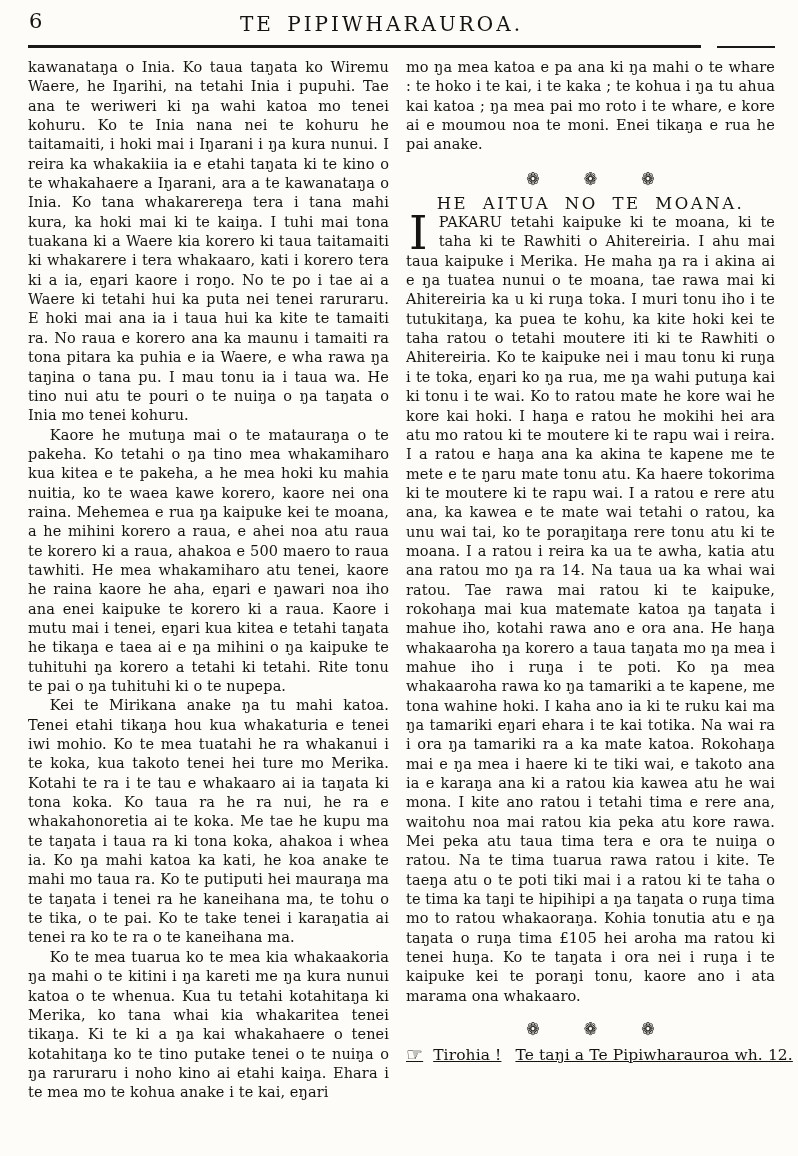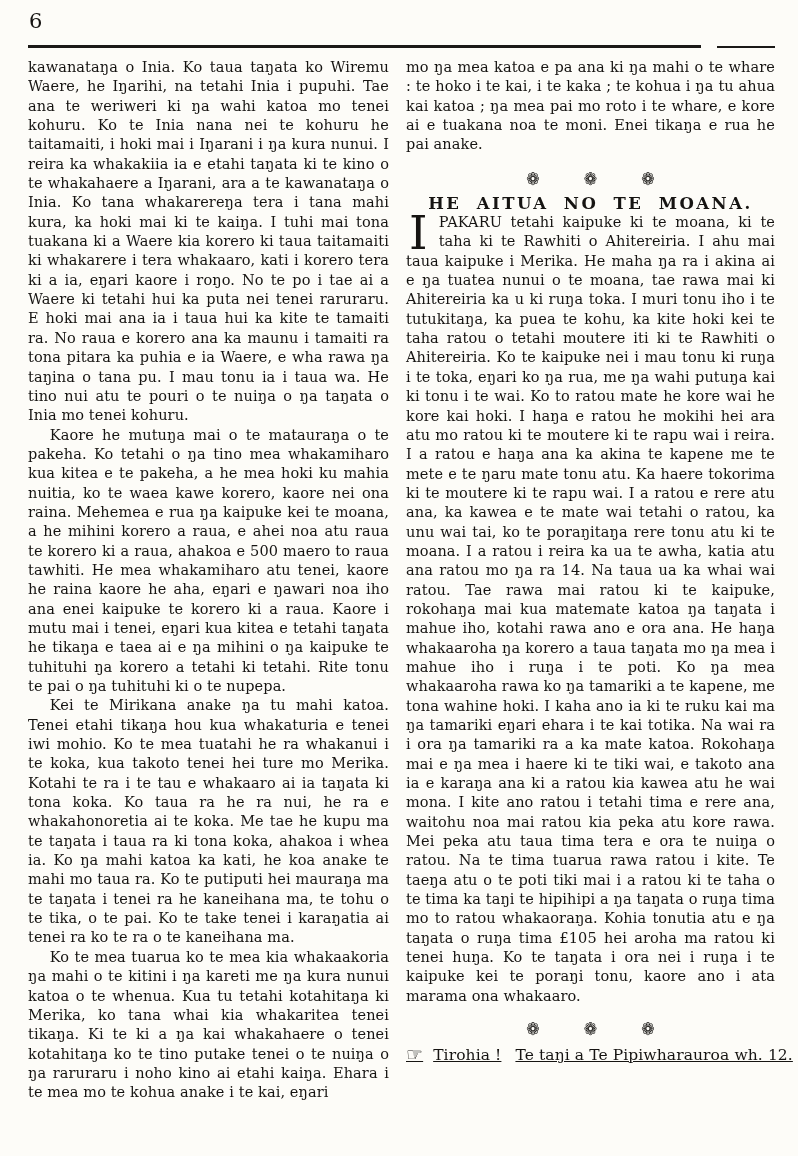--- a/index.html
+++ b/index.html
@@ -51,21 +51,21 @@
     display: flex; justify-content: center; gap: 44px;
     margin: 15px 0 6px;
     font-size: 16px; line-height: 18px;
     color: #1b1917;
     text-indent: 0;
   }
   .ornament-row .fleuron { transform: scaleY(1.1); }
   
   .article-heading {
     text-align: center;
-    font-weight: 700;
+    font-weight: 400;
     font-size: 16.5px;
     letter-spacing: 2.5px;
     word-spacing: 7px;
     margin: 14px 0 9px;
     text-indent: 0;
   }
   .dropcap {
     float: left;
     font-size: 47px;
     line-height: 34px;
@@ -87,37 +87,38 @@
   }
   .footer-gap { display: inline-block; width: 14px; }
 </style>
 </head>
 <body>
 
 <div class="page">
 
   <div class="header">
     <span class="page-number">6</span>
+    <span class="masthead">TE PIPIWHARAUROA.</span>
   </div>
   <div class="rule">
     <span class="seg-main"></span>
     <span class="seg-end"></span>
   </div>
 
   <div class="columns">
 
     <div class="col left">
       <p>kawanataŋa o Inia.  Ko taua taŋata ko Wiremu Waere, he Iŋarihi, na tetahi Inia i pupuhi.  Tae ana te weriweri ki ŋa wahi katoa mo tenei kohuru.  Ko te Inia nana nei te kohuru he taitamaiti, i hoki mai i Iŋarani i ŋa kura nunui.  I reira ka whakakiia ia e etahi taŋata ki te kino o te whakahaere a Iŋarani, ara a te kawanataŋa o Inia.  Ko tana whakarereŋa tera i tana mahi kura, ka hoki mai ki te kaiŋa.  I tuhi mai tona tuakana ki a Waere kia korero ki taua taitamaiti ki whakarere i tera whakaaro, kati i korero tera ki a ia, eŋari kaore i roŋo.  No te po i tae ai a Waere ki tetahi hui ka puta nei tenei raruraru.  E hoki mai ana ia i taua hui ka kite te tamaiti ra.  No raua e korero ana ka maunu i tamaiti ra tona pitara ka puhia e ia Waere, e wha rawa ŋa taŋina o tana pu.  I mau tonu ia i taua wa. He tino nui atu te pouri o te nuiŋa o ŋa taŋata o Inia mo tenei kohuru.</p>
       <p class="indent">Kaore he mutuŋa mai o te matauraŋa o te pakeha.  Ko tetahi o ŋa tino mea whakamiharo kua kitea e te pakeha, a he mea hoki ku mahia nuitia, ko te waea kawe korero, kaore nei ona raina.  Mehemea e rua ŋa kaipuke kei te moana, a he mihini korero a raua, e ahei noa atu raua te korero ki a raua, ahakoa e 500 maero to raua tawhiti.  He mea whakamiharo atu tenei, kaore he raina kaore he aha, eŋari e ŋawari noa iho ana enei kaipuke te korero ki a raua.  Kaore i mutu mai i tenei, eŋari kua kitea e tetahi taŋata he tikaŋa e taea ai e ŋa mihini o ŋa kaipuke te tuhituhi ŋa korero a tetahi ki tetahi.  Rite tonu te pai o ŋa tuhituhi ki o te nupepa.</p>
       <p class="indent">Kei te Mirikana anake ŋa tu mahi katoa. Tenei etahi tikaŋa hou kua whakaturia e tenei iwi mohio.  Ko te mea tuatahi he ra whakanui i te koka, kua takoto tenei hei ture mo Merika. Kotahi te ra i te tau e whakaaro ai ia taŋata ki tona koka.  Ko taua ra he ra nui, he ra e whakahonoretia ai te koka.  Me tae he kupu ma te taŋata i taua ra ki tona koka, ahakoa i whea ia.  Ko ŋa mahi katoa ka kati, he koa anake te mahi mo taua ra.  Ko te putiputi hei mauraŋa ma te taŋata i tenei ra he kaneihana ma, te tohu o te tika, o te pai.  Ko te take tenei i karaŋatia ai tenei ra ko te ra o te kaneihana ma.</p>
       <p class="indent">Ko te mea tuarua ko te mea kia whakaakoria ŋa mahi o te kitini i ŋa kareti me ŋa kura nunui katoa o te whenua.  Kua tu tetahi kotahitaŋa ki Merika, ko tana whai kia whakaritea tenei tikaŋa.  Ki te ki a ŋa kai whakahaere o tenei kotahitaŋa ko te tino putake tenei o te nuiŋa o ŋa raruraru i noho kino ai etahi kaiŋa.  Ehara i te mea mo te kohua anake i te kai, eŋari</p>
     </div>
 
     <div class="col right">
-      <p>mo ŋa mea katoa e pa ana ki ŋa mahi o te whare : te hoko i te kai, i te kaka ; te kohua i ŋa tu ahua kai katoa ; ŋa mea pai mo roto i te whare, e kore ai e tuakana noa te moni.  Enei tikaŋa e rua he pai anake.</p>
+      <p>mo ŋa mea katoa e pa ana ki ŋa mahi o te whare : te hoko i te kai, i te kaka ; te kohua i ŋa tu ahua kai katoa ; ŋa mea pai mo roto i te whare, e kore ai e moumou noa te moni.  Enei tikaŋa e rua he pai anake.</p>
 
       <div class="ornament-row">
         <span class="fleuron">❁</span>
         <span class="fleuron">❁</span>
         <span class="fleuron">❁</span>
       </div>
 
       <p class="article-heading">HE AITUA NO TE MOANA.</p>
 
       <p class="article-body">

